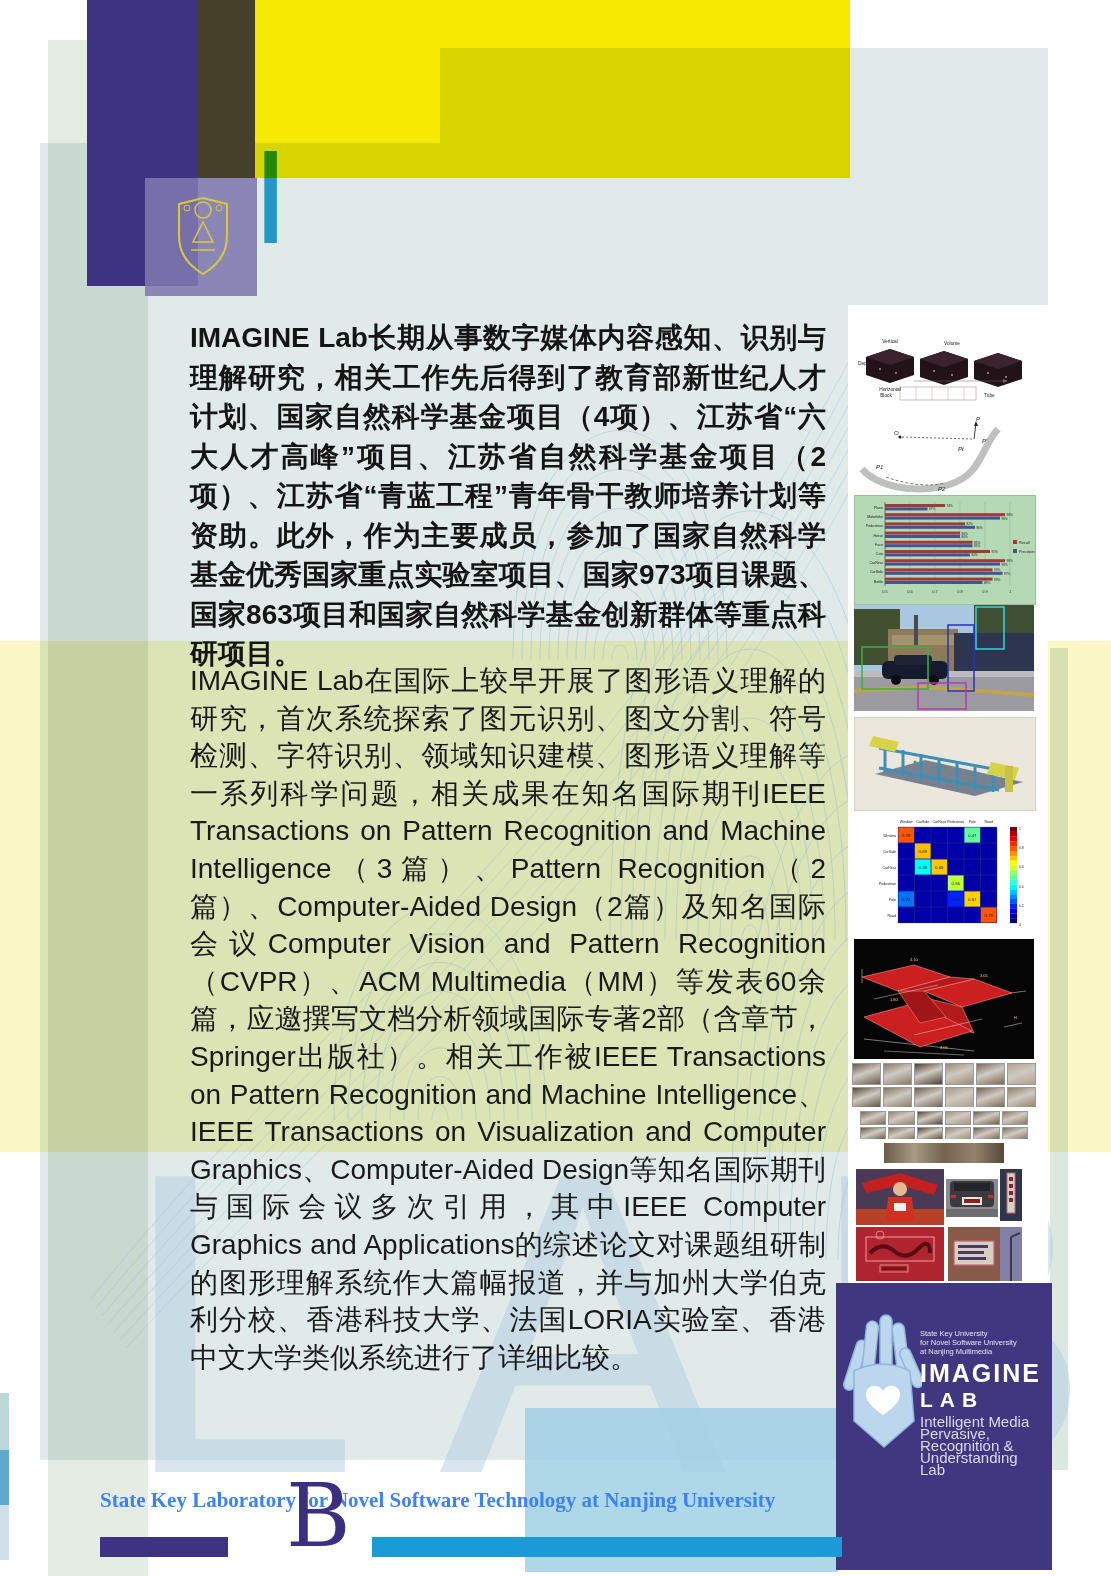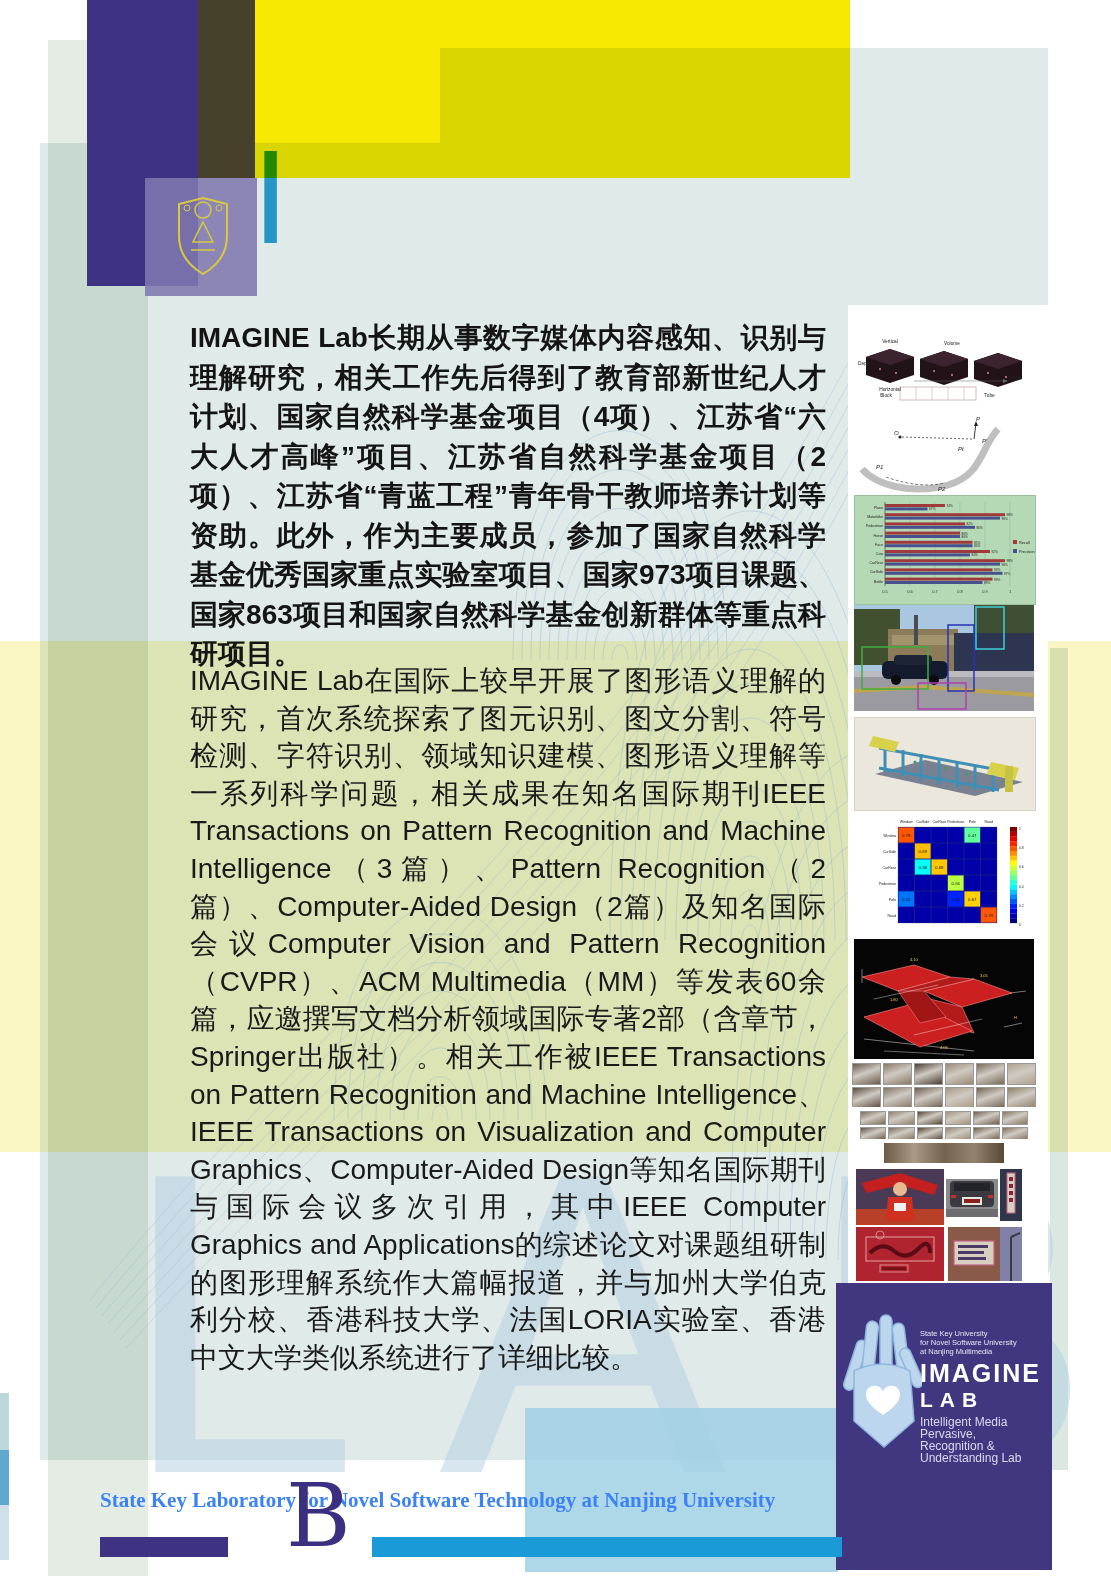--- a/index.html
+++ b/index.html
@@ -46,21 +46,21 @@
   .bar-purple{left:100px;top:1537px;width:128px;height:20px;background:#3d3382;}
   .bar-blue{left:372px;top:1537px;width:470px;height:20px;background:#1a9ad6;}
   .edge1{left:0;top:1393px;width:9px;height:57px;background:#bcd8da;}
   .edge2{left:0;top:1450px;width:9px;height:55px;background:#5fa8d0;}
   .edge3{left:0;top:1505px;width:9px;height:55px;background:#cfe0ea;}
   
   .lab-logo-text{position:absolute;left:84px;top:46px;width:126px;color:#ffffff;}
   .lab-small{font-size:7.5px;line-height:9px;color:#e6e3f2;}
   .lab-name1{font-size:25px;letter-spacing:2px;margin-top:3px;font-weight:bold;}
   .lab-name2{font-size:21px;letter-spacing:7px;font-weight:bold;}
-  .lab-tag{font-size:12px;line-height:12px;color:#dcd9ee;margin-top:4px;}
+  .lab-tag{font-size:15px;line-height:12px;color:#dcd9ee;margin-top:4px;}
   svg text{font-family:"Liberation Sans","DejaVu Sans",sans-serif;}
 </style>
 </head>
 <body>
 
 <div class="poster">
 
   <div class="abs banner"></div>
   <div class="abs cyan2 mult"></div>
   <div class="abs cyan1 mult"></div>

